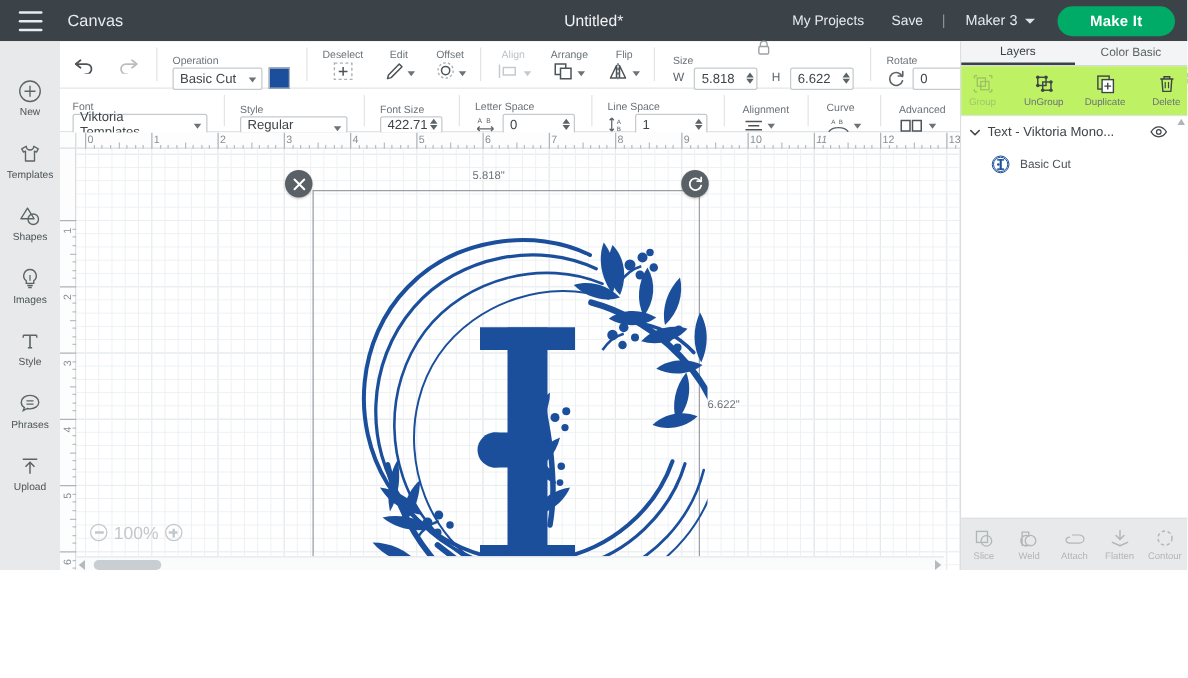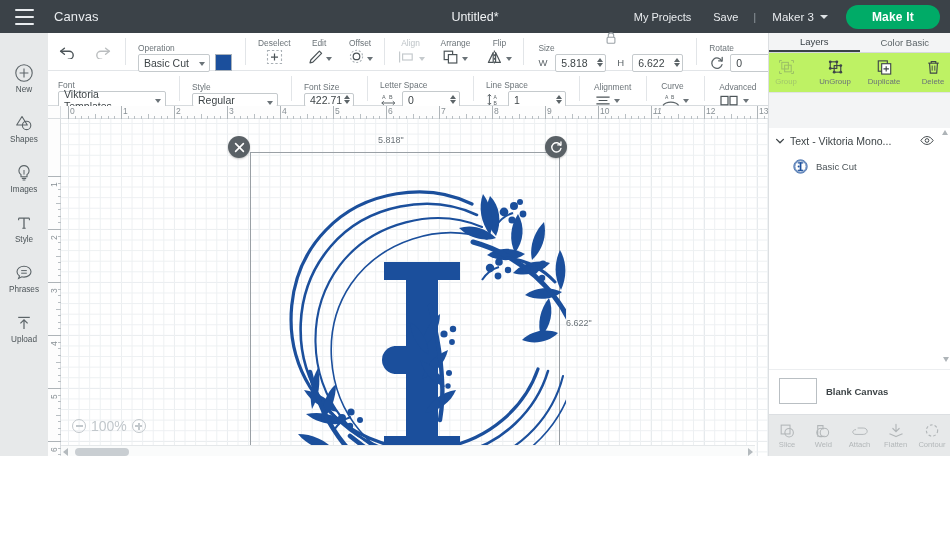--- a/index.html
+++ b/index.html
@@ -165,21 +165,21 @@
     background: #f3f4f5; border-left: 1px solid #dcdfe2;
     display: flex; flex-direction: column;
   }
   .rtabs { display: flex; height: 20px; border-bottom: 1px solid #d5d9dc; background:#f3f4f5;}
   .rtab { flex: 1; font-size: 9.5px; color: #5c6468; display: flex; align-items: center; justify-content: center; cursor: pointer; }
   .rtab.active { color: #3b4248; border-bottom: 2px solid #3b4248; }
   .ractions { display: flex; height: 40px; border-bottom: 1px solid #e0e3e5; background: #bef264; gap: 15px; }
   .raction { flex: 1; display: flex; flex-direction: column; align-items: center; justify-content: center; gap: 2px; cursor: pointer; }
   .raction .cap { font-size: 7.8px; color: #6b7378; }
   .raction.dim { opacity: .35; }
-  .layers { flex: 1; background: #fff; position: relative; overflow: hidden; margin-top: 35px; }
+  .layers { flex: 1; background: #fff; position: relative; overflow: hidden; }
   .layerrow { display: flex; align-items: center; height: 25px; padding: 0 6px; gap: 5px; cursor: pointer; }
   .layertitle { font-size: 10.5px; color: #3e4548; flex: 1; white-space: nowrap; overflow: hidden; }
   .sublayer { display: flex; align-items: center; height: 26px; padding-left: 23px; gap: 7px; cursor: pointer;}
   .subthumb { width: 17px; height: 17px; border-radius: 50%; }
   .subname { font-size: 9.5px; color: #4c5458; }
   .vscroll { position: absolute; right: 1px; top: 2px; bottom: 2px; width: 7px; }
   .vsarrow { position: absolute; left: 0; width:0;height:0;border-left:3.5px solid transparent;border-right:3.5px solid transparent; }
   .vsarrow.up { top: 0; border-bottom: 5px solid #aeb4b8; }
   .vsarrow.dn { bottom: 0; border-top: 5px solid #aeb4b8; }
   .canvasrow { display: flex; align-items: center; gap: 9px; padding: 8px 10px 10px 10px; background: #fff; border-top: 1px solid #eceef0;}
@@ -216,20 +216,26 @@
     </div>
   </div>
 
   <div class="rail">
     <div class="rail-item">
       <svg width="20" height="20" viewBox="0 0 20 20">
         <circle cx="10" cy="10" r="8.2" fill="none" stroke="#5c6468" stroke-width="1.1"></circle>
         <path d="M10 5.6v8.8M5.6 10h8.8" stroke="#5c6468" stroke-width="1.1"></path>
       </svg>
       <div class="lbl">New</div>
+    </div>
+    <div class="rail-item">
+      <svg width="20" height="20" viewBox="0 0 20 20">
+        <path d="M7 4 3.4 6.1l1.4 2.6 1.6-.8v7.9h7.2V7.9l1.6.8 1.4-2.6L13 4a3 3 0 0 1-6 0Z" fill="none" stroke="#5c6468" stroke-width="1.1" stroke-linejoin="round"></path>
+      </svg>
+      <div class="lbl">Templates</div>
     </div>
     <div class="rail-item">
       <svg width="20" height="20" viewBox="0 0 20 20">
         <path d="M8 3.5 13.3 12H2.7Z" fill="none" stroke="#5c6468" stroke-width="1.1" stroke-linejoin="round"></path>
         <circle cx="12.6" cy="12.4" r="4.2" fill="none" stroke="#5c6468" stroke-width="1.1"></circle>
       </svg>
       <div class="lbl">Shapes</div>
     </div>
     <div class="rail-item">
       <svg width="20" height="20" viewBox="0 0 20 20">
@@ -940,29 +946,20 @@
             <circle cx="13.2" cy="17.2" r="2"></circle>
           </g>
         </svg>
         <div class="subname">Basic Cut</div>
       </div>
       <div class="vscroll">
         <span class="vsarrow up"></span>
       </div>
     </div>
 
-    <div style="background:#fff; position:relative;">
-      <div style="position:absolute; right:1px; top:-12px;">
-        <span class="vsarrow dn" style="position:relative; display:block;"></span>
-      </div>
-      <div class="canvasrow">
-        <div class="cthumb"></div>
-        <div class="cname">Blank Canvas</div>
-      </div>
-    </div>
 
     <div class="rbottom">
       <div class="rbtn">
         <svg width="16" height="15" viewBox="0 0 18 17">
           <rect x="2.4" y="2.4" width="10" height="10" fill="none" stroke="#5c6468" stroke-width="1.2"></rect>
           <circle cx="11.4" cy="11" r="4.8" fill="none" stroke="#5c6468" stroke-width="1.2"></circle>
         </svg>
         <div class="cap">Slice</div>
       </div>
       <div class="rbtn">

